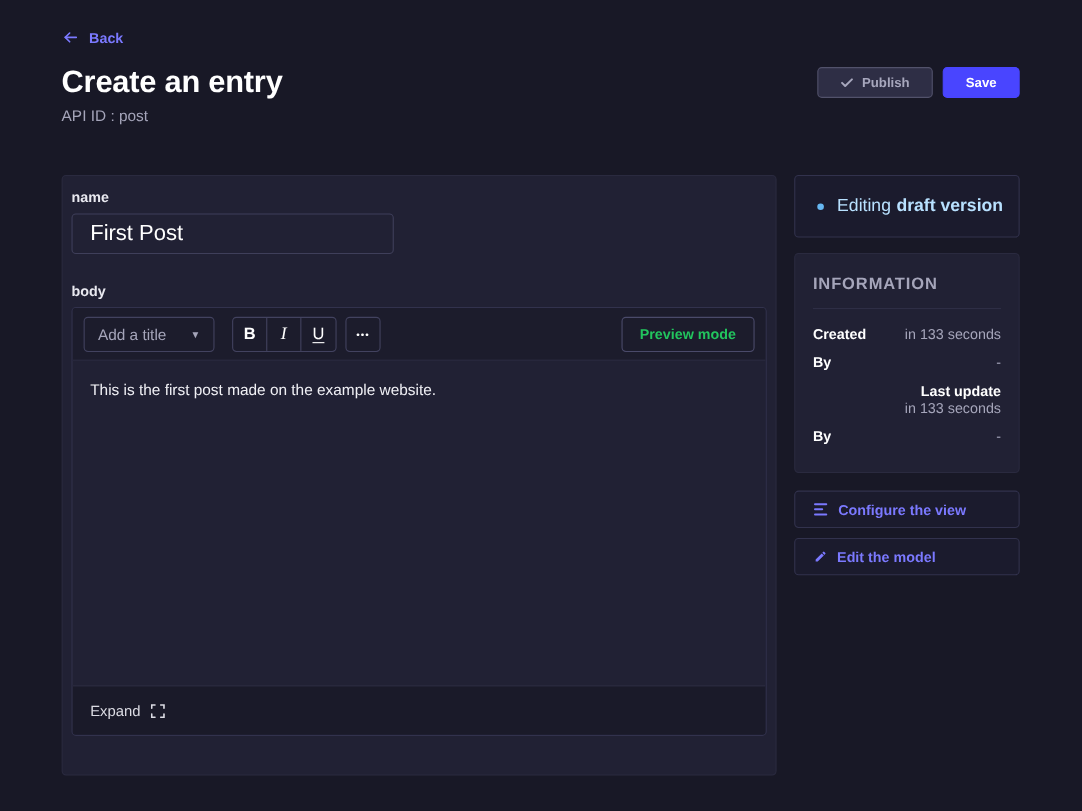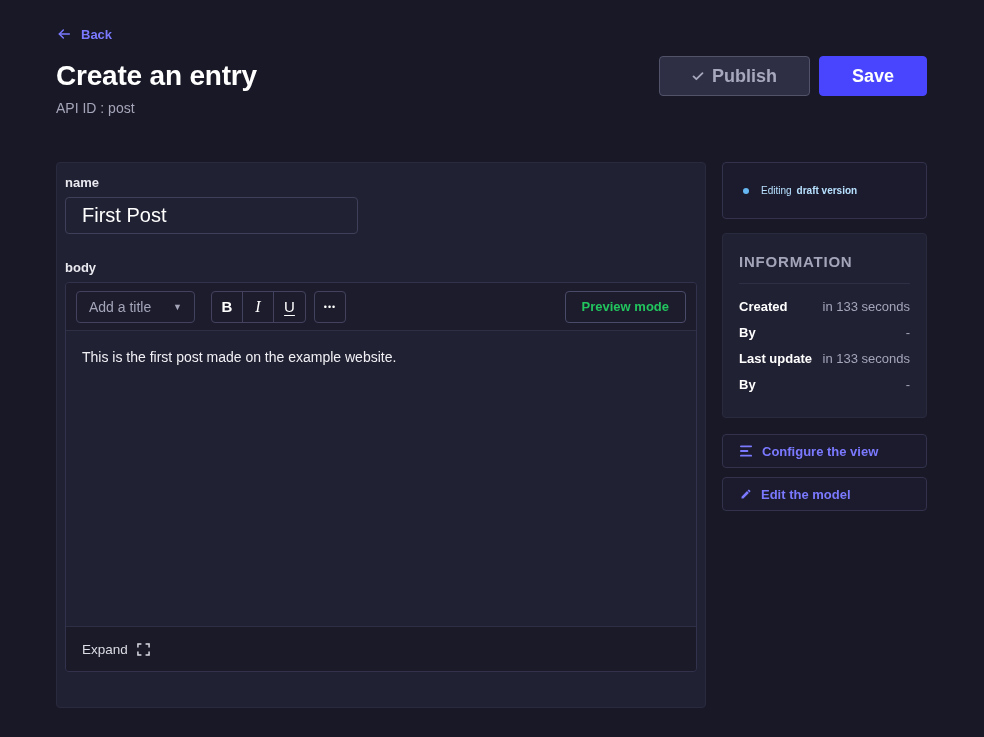--- a/index.html
+++ b/index.html
@@ -20,23 +20,23 @@
     text-decoration: none; cursor: pointer; height: 16px;
   }
   .title-row {
     display: flex; justify-content: space-between; align-items: center;
     margin-top: 10px;
   }
   .page-title { font-size: 28px; font-weight: 700; color: #ffffff; line-height: 36px; letter-spacing: -0.2px; }
   .header-actions { display: flex; gap: 9px; align-items: center; }
   .btn {
     display: inline-flex; align-items: center; justify-content: center; gap: 8px;
-    height: 40px; padding: 0 32px; border-radius: 4px;
-    font-family: "Liberation Sans", sans-serif;
-    font-size: 18px; font-weight: 600; cursor: pointer;
+    height: 28px; padding: 0 20px; border-radius: 4px;
+    font-family: "Liberation Sans", sans-serif;
+    font-size: 12px; font-weight: 600; cursor: pointer;
   }
   .btn-publish { background: #2e2e45; border: 1px solid #52526b; color: #a7a7bd; }
   .btn-save { background: #4945ff; border: 1px solid #4945ff; color: #ffffff; }
   .page-subtitle { margin-top: 2px; font-size: 14px; color: #a5a5ba; line-height: 20px; }
 
   
   .content { display: flex; gap: 16px; padding: 0 57px 0 56px; margin-top: 44px; align-items: flex-start; }
 
   
   .entry-card {
@@ -101,33 +101,33 @@
   }
 
   
   .sidebar { width: 205px; display: flex; flex-direction: column; }
   .draft-box {
     height: 57px; border: 1px solid #32324d; border-radius: 4px; background: #1b1b2d;
     display: flex; align-items: center; padding: 0 20px; gap: 12px;
     margin-bottom: 14px;
   }
   .status-dot { width: 6px; height: 6px; border-radius: 50%; background: #66b7f1; flex: none; }
-  .draft-text { font-size: 10px; color: #b8e1ff; display: flex; gap: 5px; white-space: nowrap; }
+  .draft-text { font-size: 16px; color: #b8e1ff; display: flex; gap: 5px; white-space: nowrap; }
   .draft-text .em { font-weight: 700; }
 
   .info-panel {
     background: #212134; border: 1px solid #2a2a3f; border-radius: 4px;
     padding: 19px 16px 14px 16px; margin-bottom: 16px;
   }
   .info-heading { font-size: 15px; font-weight: 700; letter-spacing: 0.8px; color: #a5a5ba; }
   .info-divider { height: 1px; background: #2e2e45; margin: 13px 0 15px 0; }
   .info-row { display: flex; justify-content: space-between; align-items: flex-end; margin-bottom: 11px; }
   .info-row .lbl { font-size: 13px; font-weight: 700; color: #ffffff; }
   .info-row .val { font-size: 13px; color: #a5a5ba; }
-  .info-row.spaced { margin-top: 2px; }
+  .info-row.spaced { margin-top: 2px; flex-direction: column; }
 
   .side-btn {
     height: 34px; border: 1px solid #32324d; border-radius: 4px; background: #1b1b2d;
     display: flex; align-items: center; gap: 9px; padding: 0 17px;
     color: #7b79ff; font-size: 13px; font-weight: 700; cursor: pointer;
     margin-bottom: 9px; font-family: "Liberation Sans", sans-serif; width: 100%;
   }
   .side-btn svg { flex: none; }
 </style>
 </head>

